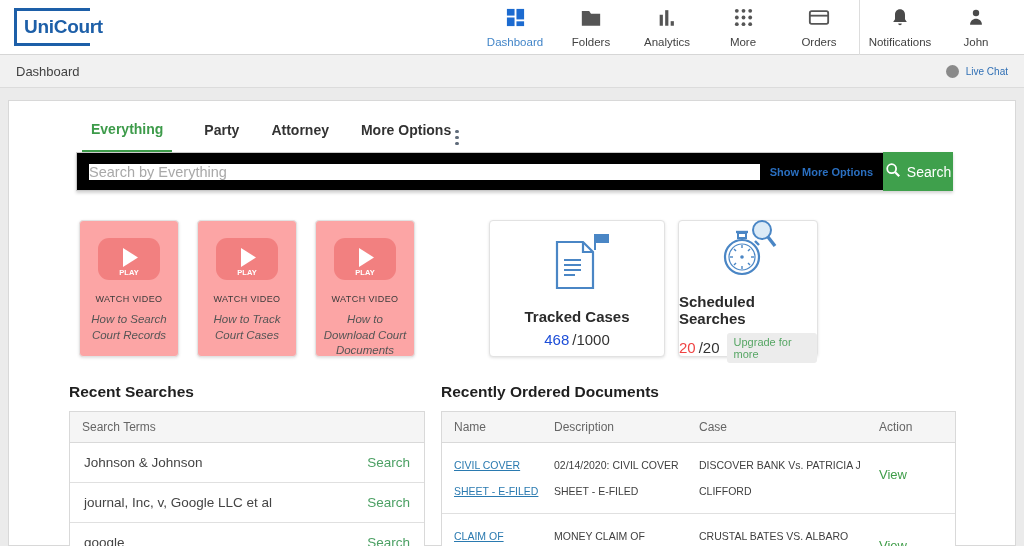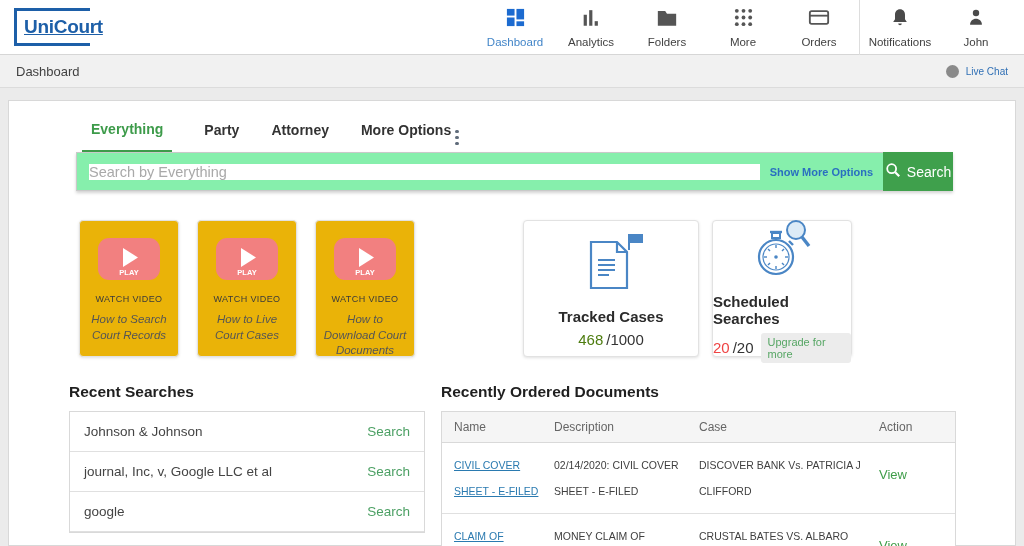--- a/index.html
+++ b/index.html
@@ -5,21 +5,21 @@
   * { margin:0; padding:0; box-sizing:border-box; }
   html,body { width:1024px; height:546px; overflow:hidden;
     font-family:"Liberation Sans","DejaVu Sans",sans-serif; background:#ebebeb; }
 
   
   .topbar { height:55px; background:#fff; border-bottom:1px solid #d6d6d6;
     display:flex; align-items:center; padding:0 10px 0 14px; }
   .logo { display:flex; align-items:center; height:38px; border:3px solid #1d5fa8;
     border-right:none; padding:0 0 0 7px; position:relative; width:76px; }
   .logo-text { font-size:19px; font-weight:bold; color:#1d5fa8; background:#fff;
-    padding-right:4px; letter-spacing:-0.3px; white-space:nowrap;text-decoration:underline; }
+    padding-right:4px; letter-spacing:-0.3px; white-space:nowrap; }
   .nav-group { display:flex; margin-left:auto; height:55px; align-items:stretch; }
   .nav-item { width:76px; display:flex; flex-direction:column; align-items:center;
     justify-content:center; gap:4px; cursor:pointer; }
   .nav-item .lbl { font-size:11.5px; color:#424242; }
   .nav-item.active .lbl { color:#4285c8; }
   .nav-divider { width:1px; background:#ddd; height:55px; margin:0 2px; }
 
   
   .crumbbar { height:33px; background:#f1f1f1; border-bottom:1px solid #dcdcdc;
     display:flex; align-items:center; padding:0 16px; }
@@ -35,47 +35,47 @@
   
   .tabs { display:flex; margin-left:82px; align-items:center; gap:32px; }
   .tab { font-size:14px; font-weight:bold; color:#333; padding-bottom:13px; cursor:pointer; }
   .tab.active { color:#3d9b4a; border-bottom:2px solid #3d9b4a; padding-left:9px; padding-right:9px; margin-left:-9px; }
   .kebab { display:flex; flex-direction:column; gap:2.5px; padding:3px 6px; cursor:pointer; margin-left:-34px; margin-top:2px; }
   .kebab i { width:3.5px; height:3.5px; border-radius:50%; background:#5f6b7a; display:block; }
 
   
   .search-row { display:flex; margin-left:67px; width:877px; height:39px;
     box-shadow:0 2px 3px rgba(0,0,0,.18); }
-  .search-box { flex:1; background:#86efac; border:1px solid #c9c9c9; border-right:none;
+  .search-box { flex:1; background:#000000; border:1px solid #c9c9c9; border-right:none;
     display:flex; align-items:center; padding:0 10px 0 12px; }
   .search-box input { border:none; outline:none; flex:1; font-size:14.5px; color:#444;
     font-family:inherit; }
   .search-box input::placeholder { color:#a9a9a9; }
   .show-more { font-size:11px; font-weight:bold; color:#2a6fc0; white-space:nowrap;
     cursor:pointer; margin-left:10px; }
   .search-btn { width:70px; background:#3fa04c; color:#fff; border:none; cursor:pointer;
     font-size:14px; display:flex; align-items:center; justify-content:center; gap:6px;
     font-family:inherit; }
 
   
   .cards-row { display:flex; margin:29px 0 0 70px; align-items:stretch; }
-  .vcard { width:100px; height:137px; background:#eab308; border:1px solid #e2e2e2;
+  .vcard { width:100px; height:137px; background:#fca5a5; border:1px solid #e2e2e2;
     border-radius:4px; box-shadow:0 1px 3px rgba(0,0,0,.12); margin-right:18px;
     display:flex; flex-direction:column; align-items:center; padding-top:16px; cursor:pointer; }
   .vcard .watch { font-size:9px; font-weight:normal; color:#3a3a3a; letter-spacing:.4px; margin-top:9px; }
   .vcard .vtitle { font-size:11.5px; color:#555; text-align:center; margin-top:8px;
     line-height:1.35; padding:0 4px;font-style:italic; }
   .scard { width:176px; height:137px; background:#fff; border:1px solid #e2e2e2;
     border-radius:4px; box-shadow:0 1px 3px rgba(0,0,0,.12);
     display:flex; flex-direction:column; align-items:center; justify-content:center; }
-  .scard.tracked { margin-left:90px; }
+  .scard.tracked { margin-left:56px; }
   .scard.sched { margin-left:13px; width:140px; }
   .scard .stitle { font-size:15px; font-weight:bold; color:#2b2b2b; margin-top:6px; }
   .scard .counts { font-size:15px; margin-top:6px; display:flex; align-items:center; gap:3px; }
-  .cnt-green { color:#4d7c0f; }
+  .cnt-green { color:#1d4ed8; }
   .cnt-red { color:#ef4444; }
   .cnt-limit { color:#333; }
   .upgrade-pill { font-size:11px; color:#56a664; background:#ececec; border-radius:3px;
     padding:3px 7px; margin-left:4px; cursor:pointer; }
 
   
   .bottom { display:flex; margin:26px 0 0 60px; }
   .sec-title { font-size:15.5px; font-weight:bold; color:#1f1f1f; margin-bottom:10px; }
   .tbl { border:1px solid #d9d9d9; background:#fff; }
   .tbl-head { background:#f5f5f5; border-bottom:1px solid #d9d9d9; display:flex;
@@ -112,34 +112,34 @@
             <rect x="12" y="2" width="8" height="11" fill="#1c6bd0"></rect>
             <rect x="2" y="11" width="8" height="9" fill="#1c6bd0"></rect>
             <rect x="12" y="15" width="8" height="5" fill="#1c6bd0"></rect>
           </svg>
       </span>
       <span class="lbl">Dashboard</span>
     </div>
     <div class="nav-item">
       <span>
         <svg width="22" height="21" viewBox="0 0 24 22">
+            <path d="M2 4 h8 l2 3 h10 v13 H2 z" fill="#555"></path>
+          </svg>
+      </span>
+      <span class="lbl">Folders</span>
+    </div>
+    <div class="nav-item">
+      <span>
+        <svg width="22" height="21" viewBox="0 0 24 22">
             <rect x="4" y="8" width="3.5" height="12" fill="#555"></rect>
             <rect x="10" y="3" width="3.5" height="17" fill="#555"></rect>
             <rect x="16" y="15" width="3.5" height="5" fill="#555"></rect>
           </svg>
       </span>
       <span class="lbl">Analytics</span>
-    </div>
-    <div class="nav-item">
-      <span>
-        <svg width="22" height="21" viewBox="0 0 24 22">
-            <path d="M2 4 h8 l2 3 h10 v13 H2 z" fill="#555"></path>
-          </svg>
-      </span>
-      <span class="lbl">Folders</span>
     </div>
     <div class="nav-item">
       <span>
         <svg width="21" height="21" viewBox="0 0 22 22">
             <g fill="#555">
               <circle cx="4" cy="4" r="2"></circle>
               <circle cx="11" cy="4" r="2"></circle>
               <circle cx="18" cy="4" r="2"></circle>
               <circle cx="4" cy="11" r="2"></circle>
               <circle cx="11" cy="11" r="2"></circle>
@@ -238,21 +238,21 @@
 
     <div class="vcard">
       <span>
         <svg width="64" height="44" viewBox="0 0 64 44">
               <rect x="1" y="1" width="62" height="42" rx="11" fill="#f28080"></rect>
               <polygon points="26,11 41,20.5 26,30" fill="#fff"></polygon>
               <text x="32" y="38" font-size="7.5" font-weight="bold" fill="#fff" text-anchor="middle">PLAY</text>
             </svg>
       </span>
       <span class="watch">WATCH VIDEO</span>
-      <span class="vtitle">How to Live Court Cases</span>
+      <span class="vtitle">How to Track Court Cases</span>
     </div>
 
     <div class="vcard">
       <span>
         <svg width="64" height="44" viewBox="0 0 64 44">
               <rect x="1" y="1" width="62" height="42" rx="11" fill="#f28080"></rect>
               <polygon points="26,11 41,20.5 26,30" fill="#fff"></polygon>
               <text x="32" y="38" font-size="7.5" font-weight="bold" fill="#fff" text-anchor="middle">PLAY</text>
             </svg>
       </span>
@@ -310,20 +310,23 @@
         <span class="upgrade-pill">Upgrade for more</span>
       </span>
     </div>
   </div>
 
   <div class="bottom">
 
     <div class="rs-wrap">
       <div class="sec-title">Recent Searches</div>
       <div class="tbl">
+        <div class="tbl-head">
+          <span>Search Terms</span>
+        </div>
         <div class="rs-row">
           <span>Johnson &amp; Johnson</span>
           <a class="search-link">Search</a>
         </div>
         <div class="rs-row">
           <span>journal, Inc, v, Google LLC et al</span>
           <a class="search-link">Search</a>
         </div>
         <div class="rs-row">
           <span>google</span>

